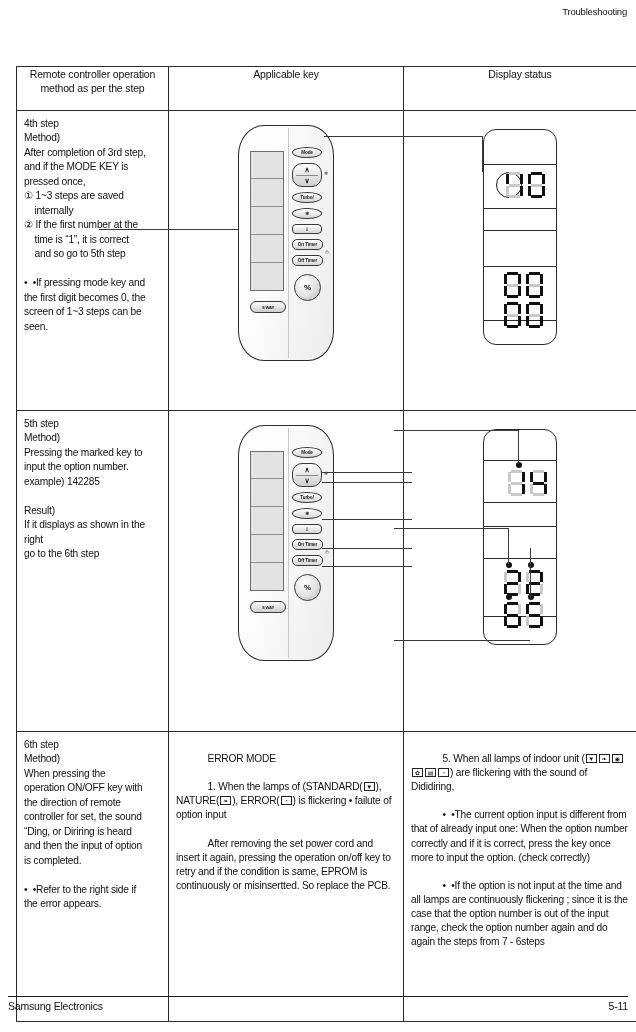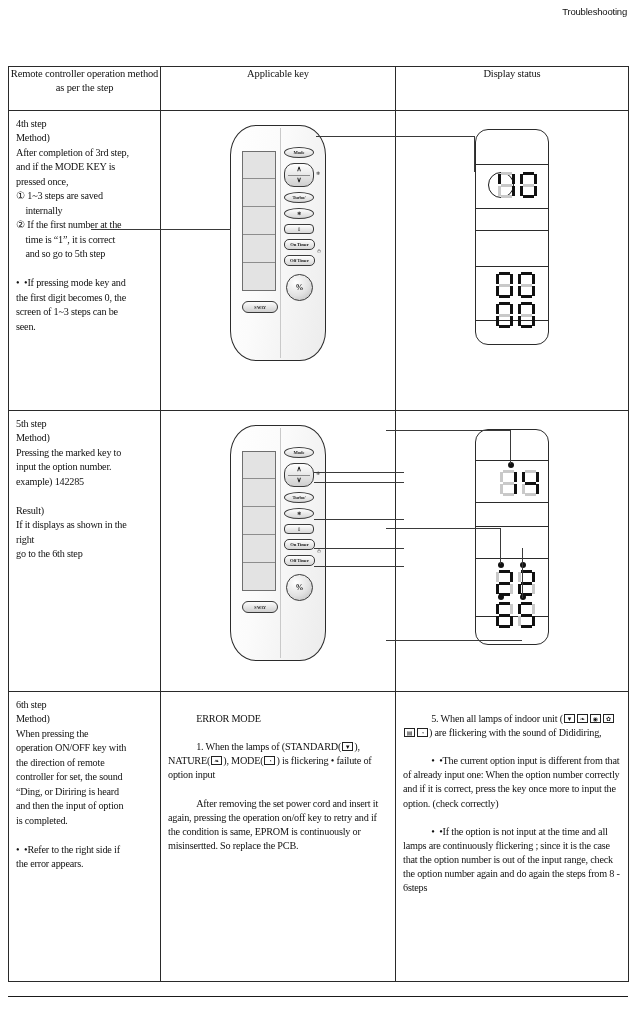--- a/index.html
+++ b/index.html
@@ -17,26 +17,25 @@
   }
   .hdr-running {
     position: absolute;
     top: 6px; right: 9px;
     font-size: 9.5px;
     color: #111;
     letter-spacing: -0.2px;
   }
   table.main {
     position: absolute;
-    left: 8px;
+    left: 16px;
     top: 66px;
     width: 620px;
     border-collapse: collapse;
     table-layout: fixed;
-    font-family: Liberation Serif, serif;
   }
   table.main td, table.main th {
     border: 1px solid #2a2a2a;
     vertical-align: top;
     padding: 0;
   }
   .col1 { width: 152px; }
   .col2 { width: 235px; }
   .col3 { width: 233px; }
 
@@ -54,21 +53,21 @@
   .cell-text {
     padding: 6px 7px 8px 7px;
     font-size: 10.2px;
     line-height: 1.42;
     color: #111;
     letter-spacing: -0.2px;
     white-space: pre-wrap;
   }
   .cell-text.tight { line-height: 1.38; }
   .row1 td { height: 300px; }
-  .row2 td { height: 281px; }
+  .row2 td { height: 321px; }
   .row3 td { height: 290px; }
 
   .art-cell { position: relative; }
 
   
   .remote {
     position: relative;
     width: 96px;
     height: 236px;
     margin: 14px auto 0 auto;
@@ -515,32 +514,36 @@
 and then the input of option
 is completed.
 
 •  •Refer to the right side if
 the error appears.</div>
         </td>
 
         <td class="col2">
           <div class="cell-text tight">
             <span>ERROR MODE</span><br>
-            <span>1. When the lamps of (STANDARD(</span><span class="glyphbox">▼</span><span>), NATURE(</span><span class="glyphbox">❧</span><span>), MODE(</span><span class="glyphbox">◔</span><span>) is flickering • failute of option input</span><br>
+            <span>1. When the lamps of (STANDARD(</span><span class="glyphbox">▼</span><span>), NATURE(</span><span class="glyphbox">❧</span><span>), ERROR(</span><span class="glyphbox">◔</span><span>) is flickering • failute of option input</span><br>
             <span>After removing the set power cord and insert it again, pressing the operation on/off key to retry and if the condition is same, EPROM is continuously or misinsertted. So replace the PCB.</span>
           </div>
         </td>
 
         <td class="col3">
           <div class="cell-text tight">
             <span>5. When all lamps of indoor unit (</span><span class="glyphbox">▼</span><span class="glyphbox">❧</span><span class="glyphbox">◉</span><span class="glyphbox">✿</span><span class="glyphbox">▤</span><span class="glyphbox">◔</span><span>) are flickering with the sound of Dididiring,</span><br>
             <span>•  •The current option input is different from that of already input one: When the option number correctly and if it is correct, press the key once more to input the option. (check correctly)</span><br>
-            <span>•  •If the option is not input at the time and all lamps are continuously flickering ; since it is the case that the option number is out of the input range, check the option number again and do again the steps from 8 - 6steps</span>
+            <span>•  •If the option is not input at the time and all lamps are continuously flickering ; since it is the case that the option number is out of the input range, check the option number again and do again the steps from 7 - 6steps</span>
           </div>
         </td>
       </tr>
 
     </tbody>
   </table>
 
   <div class="footer-rule"></div>
+  <div class="footer">
+    <span>Samsung Electronics</span>
+    <span>5-11</span>
+  </div>
 
 </div>
 
 </body></html>

